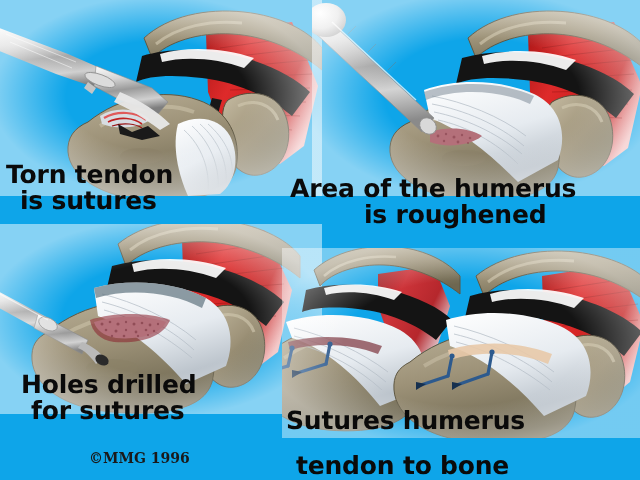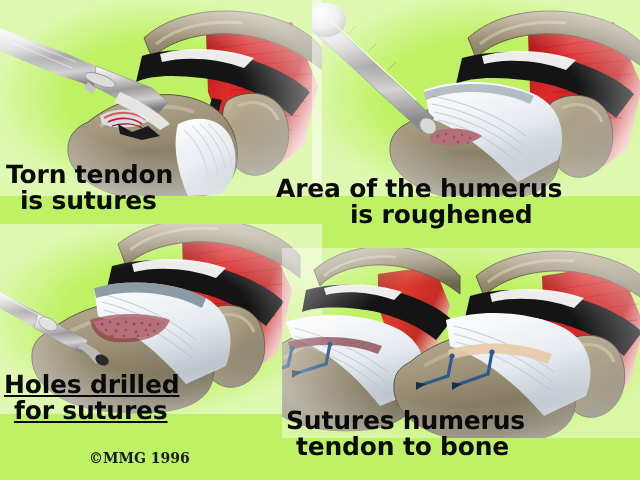--- a/index.html
+++ b/index.html
@@ -4,21 +4,21 @@
 <style>
   html, body {
     margin: 0;
     padding: 0;
     background: #ffffff;
   }
   #stage {
     position: relative;
     width: 640px;
     height: 480px;
-    background: #bef264;
+    background: #0ea5e9;
     overflow: hidden;
     font-family: "DejaVu Sans", sans-serif;
   }
   .panel {
     position: absolute;
   }
   .panel svg { display: block; }
 
   .caption {
     position: absolute;
@@ -29,28 +29,28 @@
     line-height: 1.04;
     letter-spacing: -0.2px;
     white-space: pre;
     text-rendering: geometricPrecision;
   }
   .caption .l2 { display: block; }
 
   #cap-1 { left: 6px;  top: 162px; }
   #cap-1 .l2 { padding-left: 14px; }
 
-  #cap-2 { left: 276px; top: 176px; }
+  #cap-2 { left: 290px; top: 176px; }
   #cap-2 .l2 { padding-left: 74px; }
 
-  #cap-3 { left: 4px;  top: 372px; text-decoration: underline; }
+  #cap-3 { left: 21px;  top: 372px; }
   #cap-3 .l2 { padding-left: 10px; }
 
   #cap-4 { left: 286px; top: 408px; }
-  #cap-4 .l2 { padding-left: 10px; }
+  #cap-4 .l2 { padding-left: 10px; margin-top: 19px; }
 
   #copyright {
     position: absolute;
     left: 89px;
     top: 450px;
     font-family: "DejaVu Serif", serif;
     font-weight: 700;
     font-size: 14px;
     color: #1a1a1a;
     white-space: pre;

